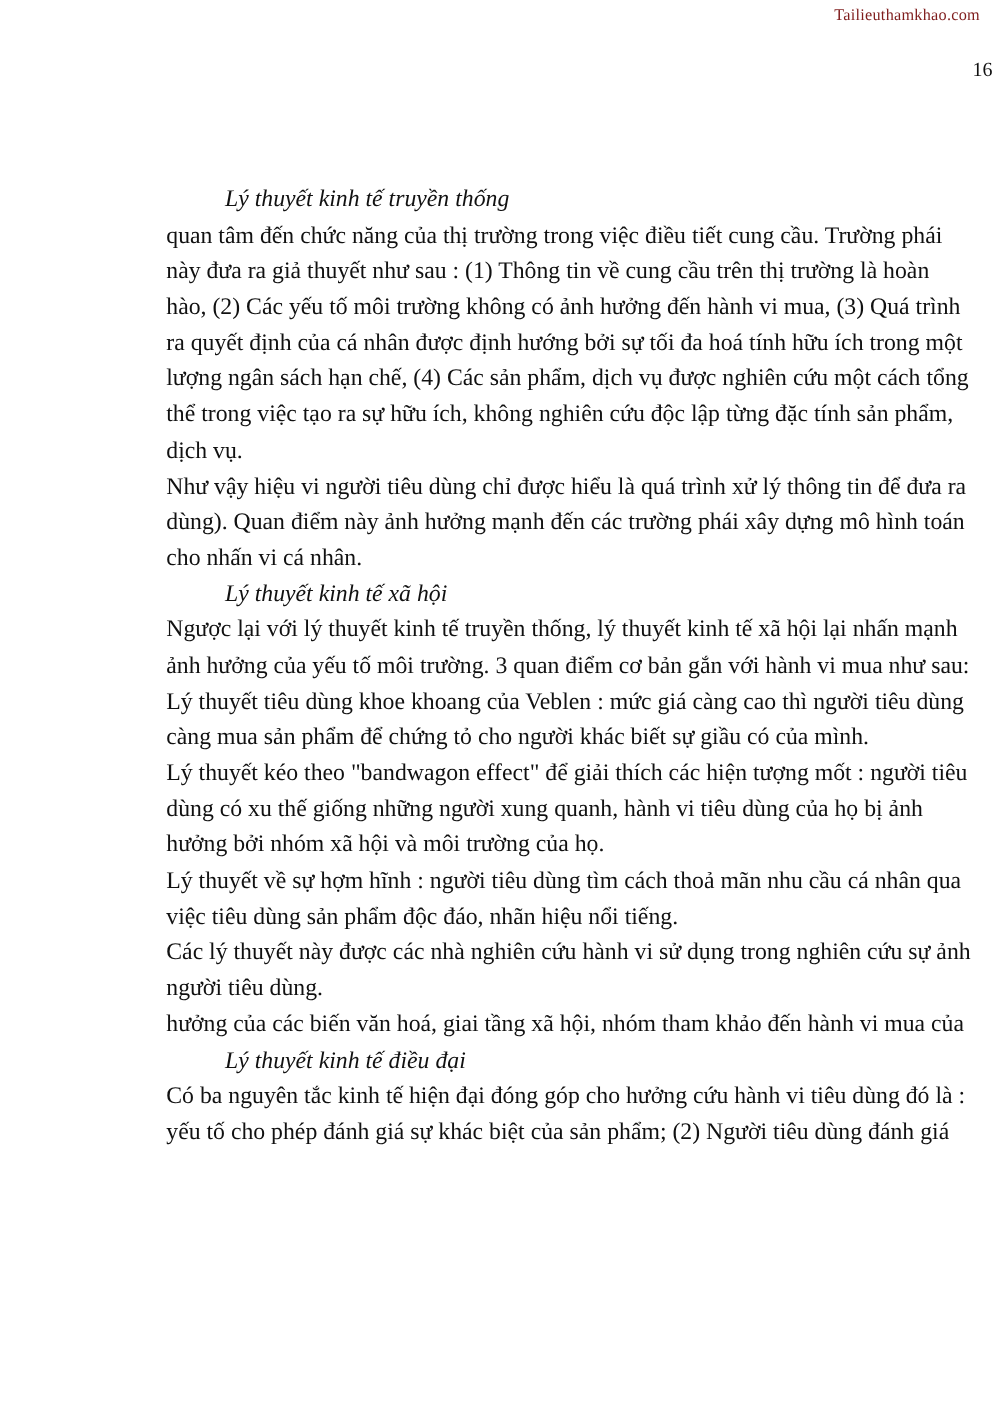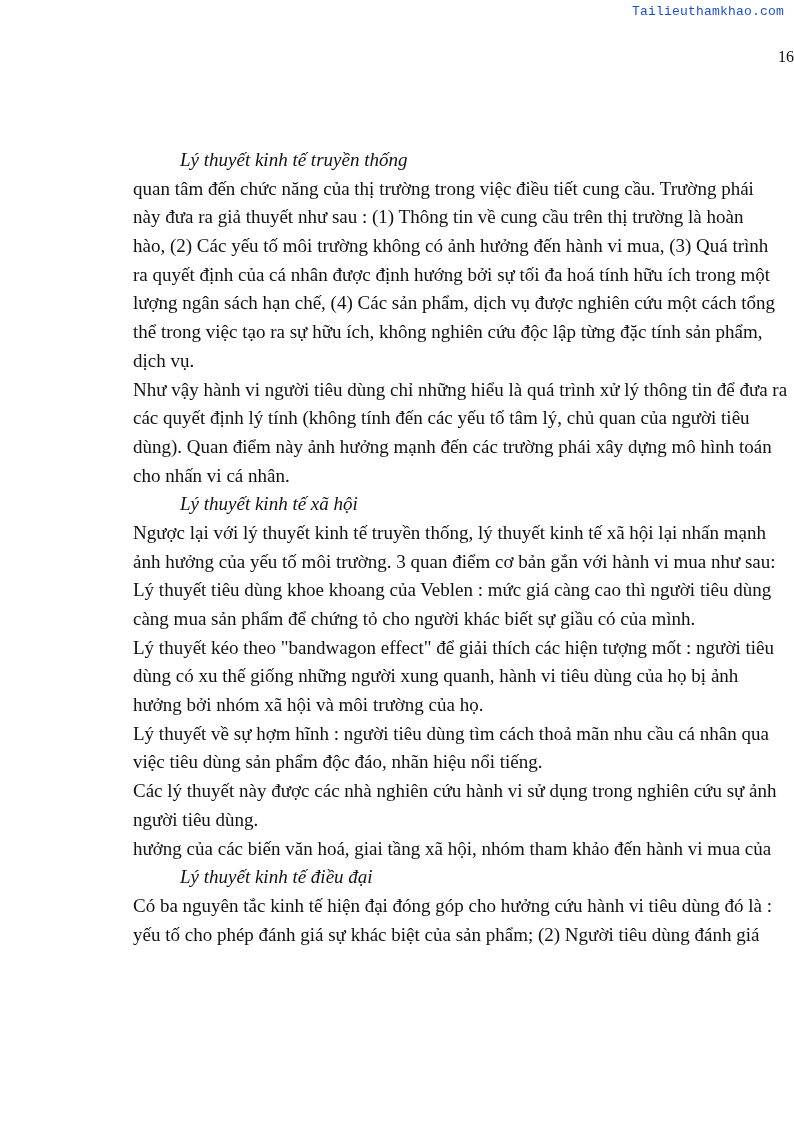--- a/index.html
+++ b/index.html
@@ -12,23 +12,23 @@
     height: 1123px;
     position: relative;
     overflow: hidden;
     font-family: "Liberation Serif", "DejaVu Serif", serif;
     color: #111111;
   }
   .watermark {
     position: absolute;
     top: 4px;
     right: 10px;
-    font-family: Liberation Mono, monospace;
+    font-family: Liberation Serif, serif;
     font-size: 13px;
-    color: #1d4ed8;
+    color: #7f1d1d;
     letter-spacing: 0.2px;
   }
   .page-number {
     position: absolute;
     top: 48px;
     left: 0;
     width: 100%;
     text-align: right;
     font-size: 16px;
   }
@@ -74,22 +74,21 @@
     <div class="para-lines">
       <div class="line">quan tâm đến chức năng của thị trường trong việc điều tiết cung cầu. Trường phái</div>
       <div class="line">này đưa ra giả thuyết như sau : (1) Thông tin về cung cầu trên thị trường là hoàn</div>
       <div class="line">hào, (2) Các yếu tố môi trường không có ảnh hưởng đến hành vi mua, (3) Quá trình</div>
       <div class="line">ra quyết định của cá nhân được định hướng bởi sự tối đa hoá tính hữu ích trong một</div>
       <div class="line">lượng ngân sách hạn chế, (4) Các sản phẩm, dịch vụ được nghiên cứu một cách tổng</div>
       <div class="line">thể trong việc tạo ra sự hữu ích, không nghiên cứu độc lập từng đặc tính sản phẩm,</div>
       <div class="line last">dịch vụ.</div>
     </div>
     <div class="para-lines">
-      <div class="line">Như vậy hành vi người tiêu dùng chỉ những hiểu là quá trình xử lý thông tin để đưa ra</div>
-      <div class="line">các quyết định lý tính (không tính đến các yếu tố tâm lý, chủ quan của người tiêu</div>
+      <div class="line">Như vậy hiệu vi người tiêu dùng chỉ được hiểu là quá trình xử lý thông tin để đưa ra</div>
       <div class="line">dùng). Quan điểm này ảnh hưởng mạnh đến các trường phái xây dựng mô hình toán</div>
       <div class="line last">cho nhấn vi cá nhân.</div>
     </div>
   </div>
 
   <div>
     <div class="heading">Lý thuyết kinh tế xã hội</div>
     <div class="para-lines">
       <div class="line">Ngược lại với lý thuyết kinh tế truyền thống, lý thuyết kinh tế xã hội lại nhấn mạnh</div>
       <div class="line last">ảnh hưởng của yếu tố môi trường. 3 quan điểm cơ bản gắn với hành vi mua như sau:</div>

